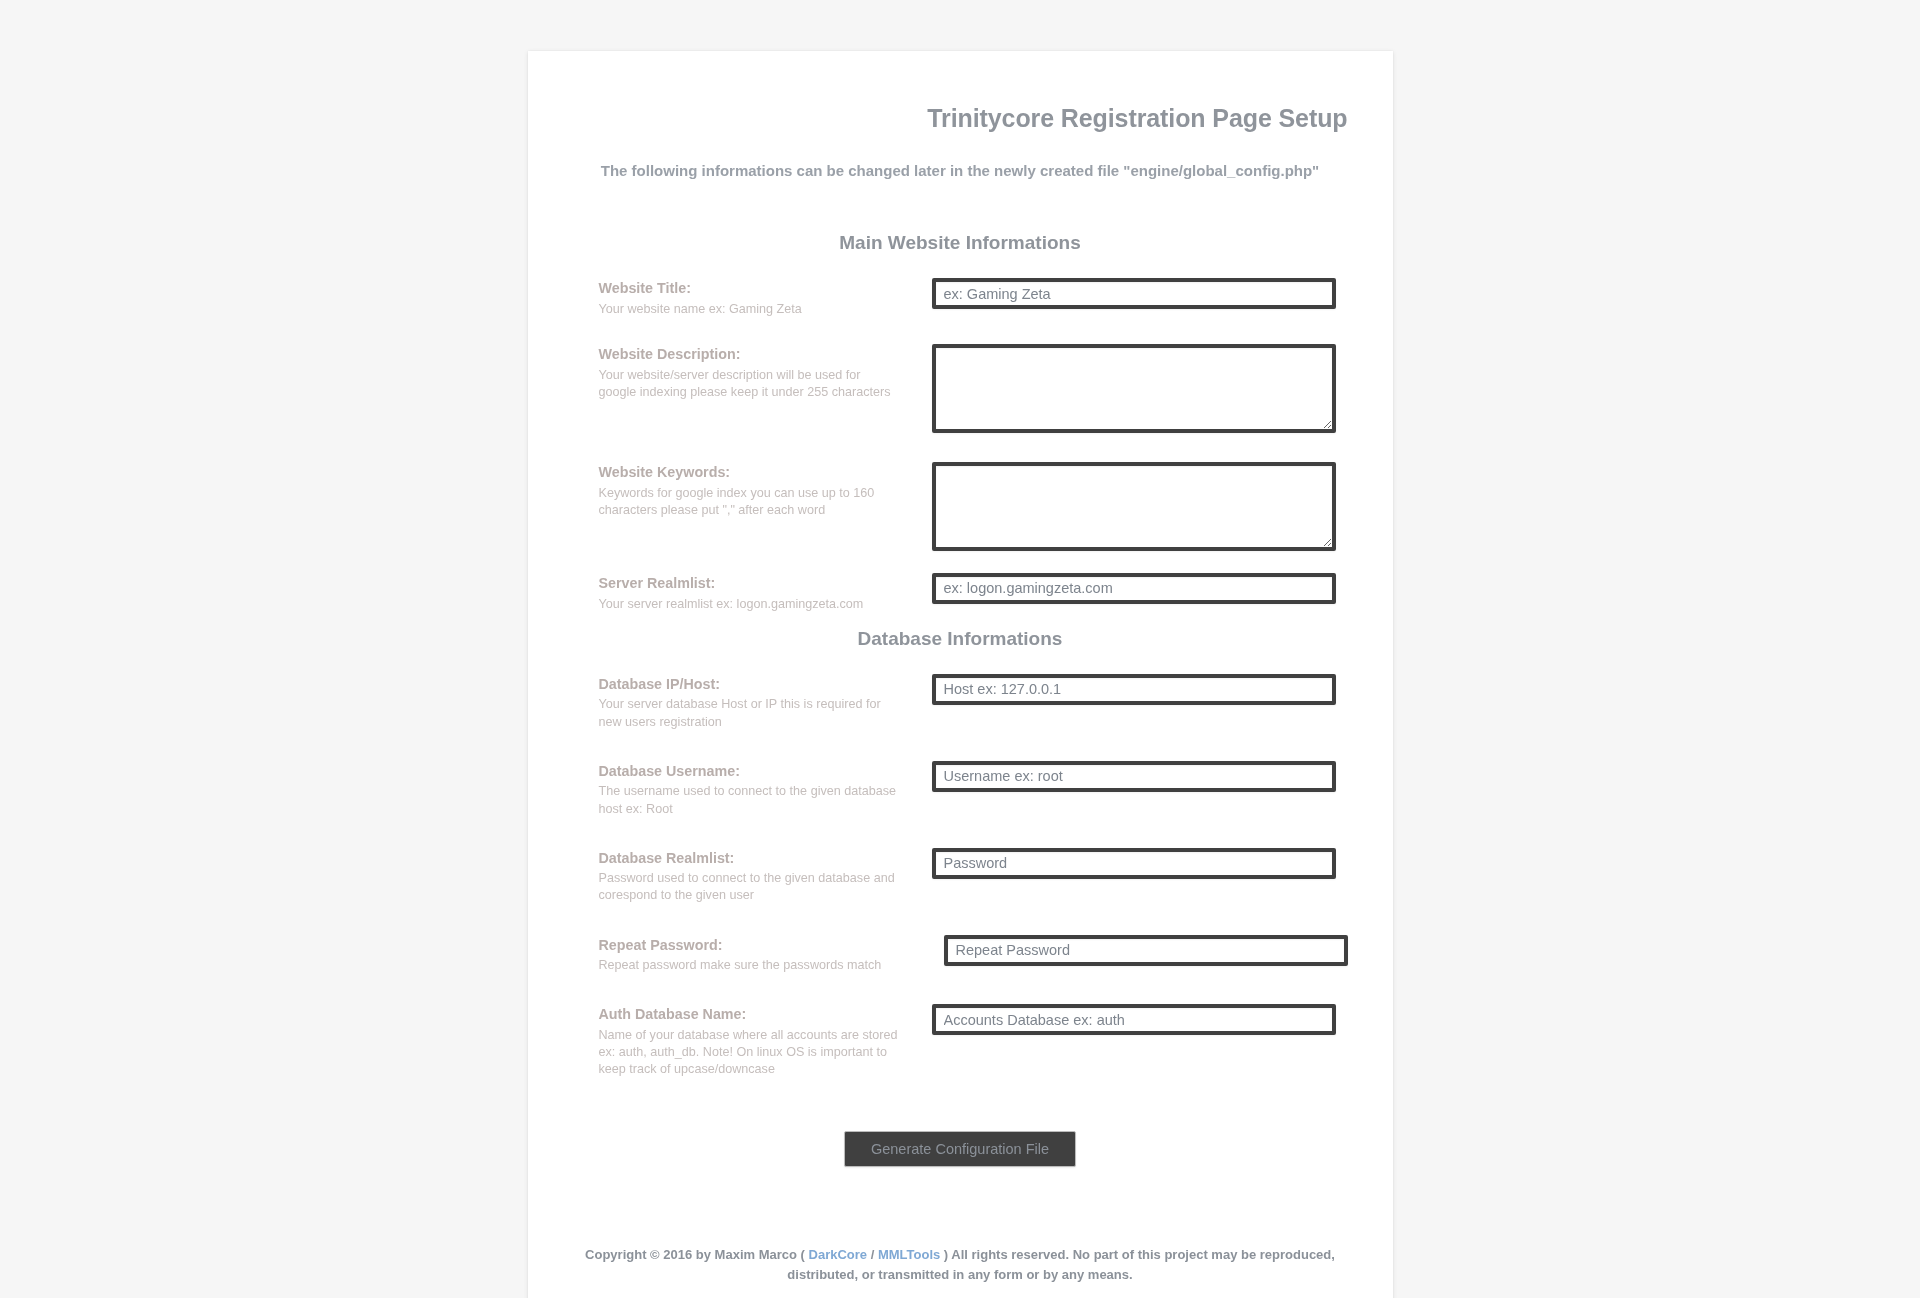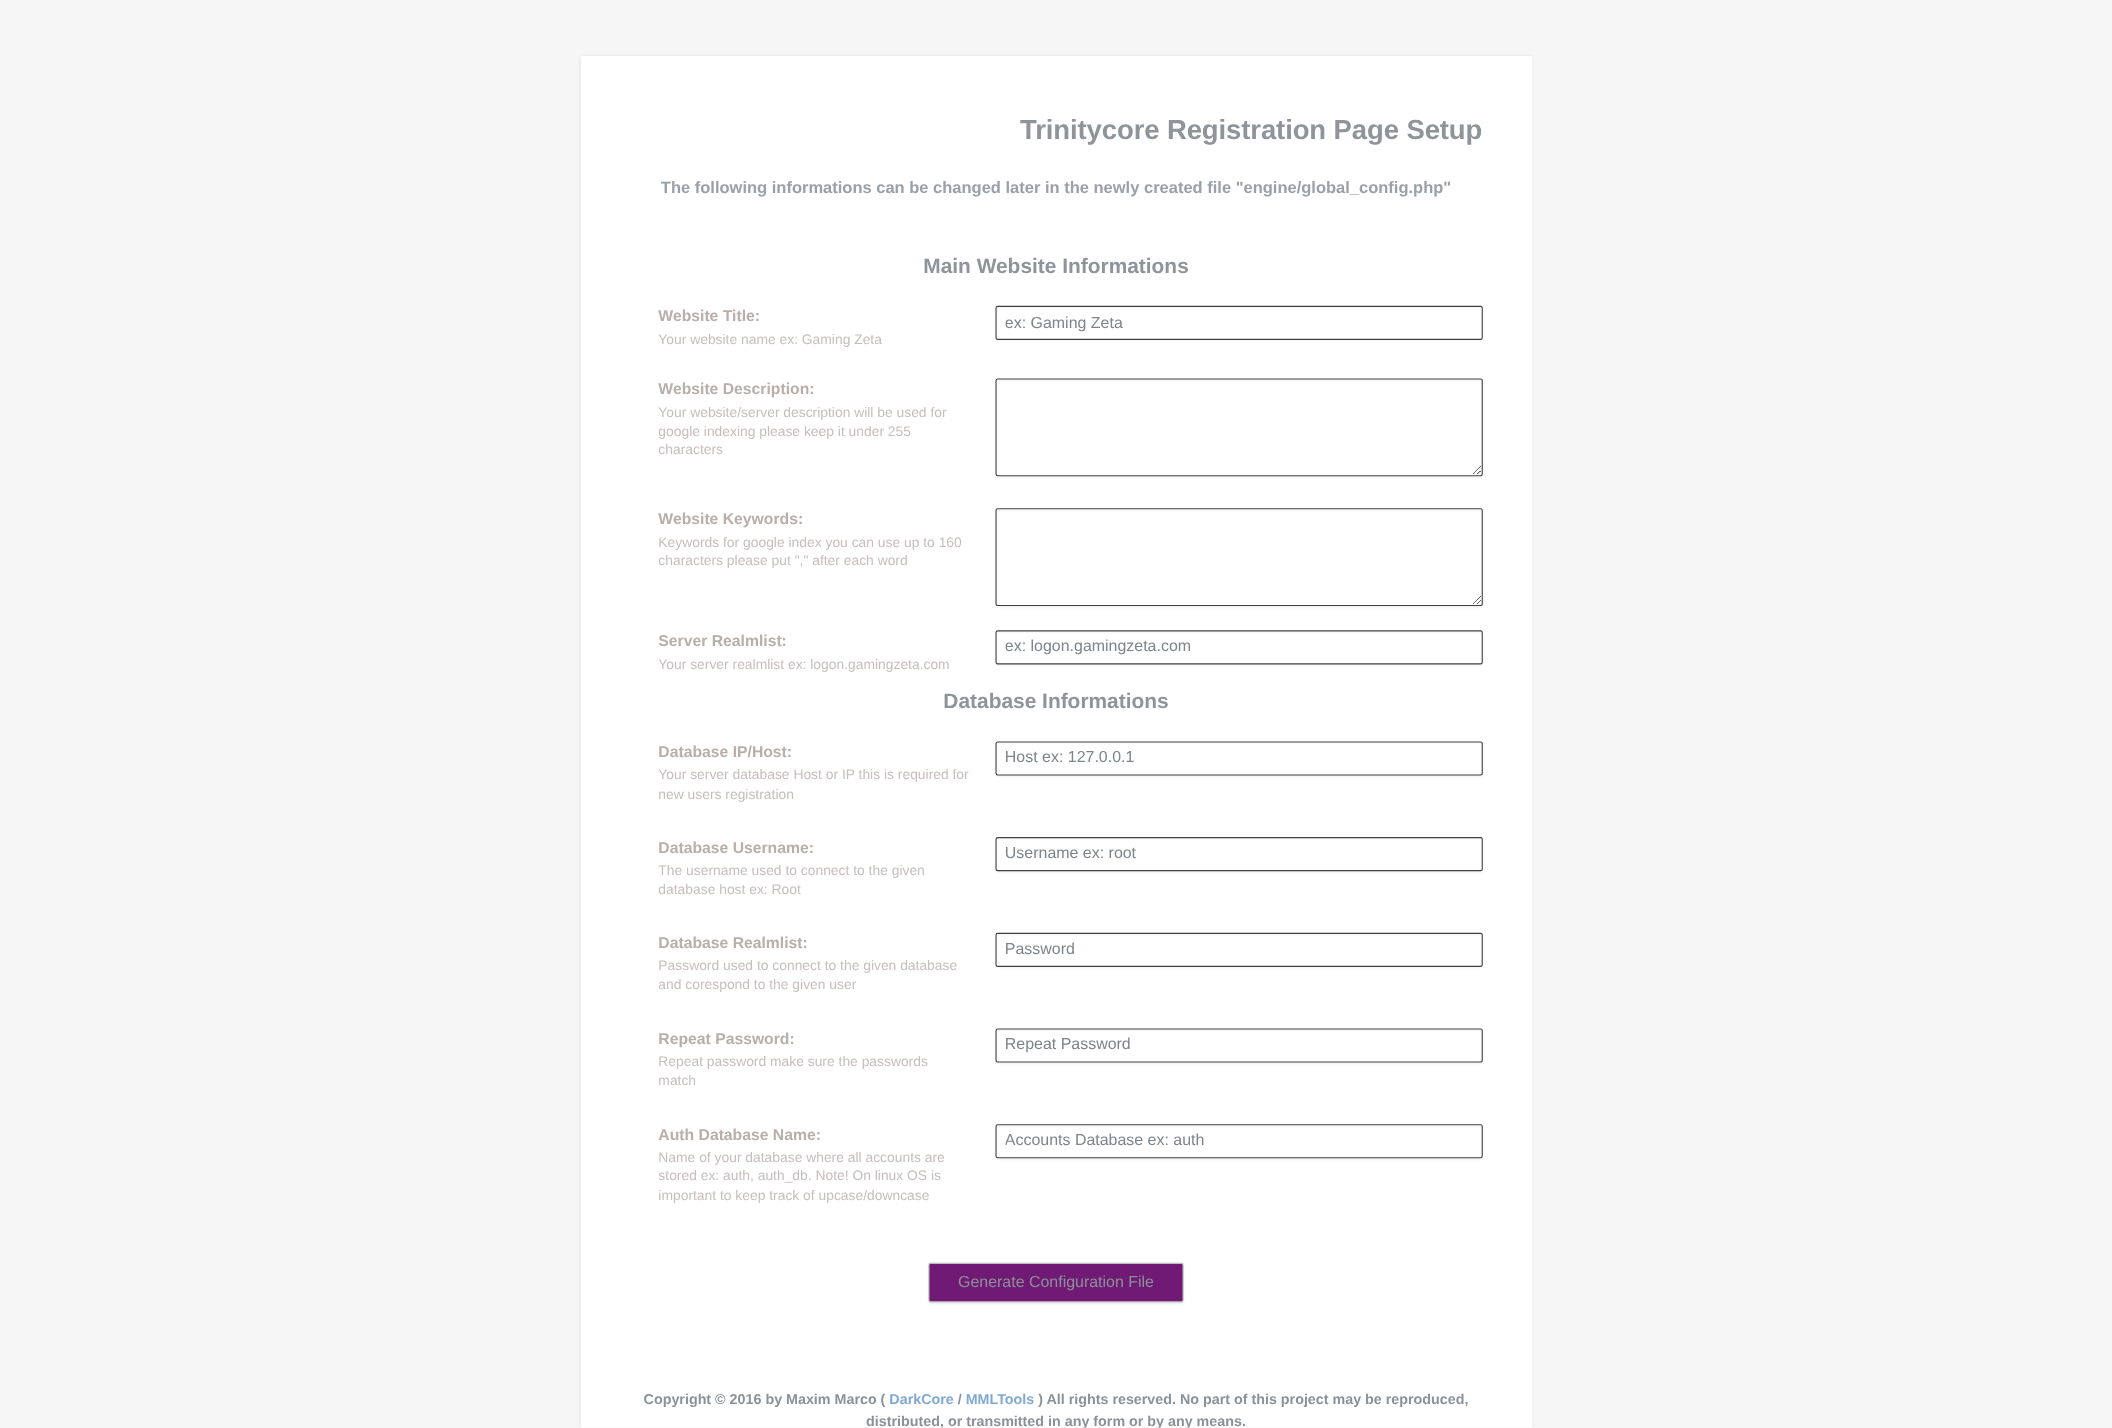--- a/index.html
+++ b/index.html
@@ -77,26 +77,26 @@
     font-size: 12.6px;
     color: #c5bebc;
     line-height: 1.36;
     margin: 2px 0 0 0;
     max-width: 302px;
   }
   .row-field { flex: 1; padding-left: 1px; }
 
   input.txt, textarea.txt {
     display: block;
-    width: 443px;
+    width: 404px;
     font-family: "Liberation Sans", sans-serif;
     font-size: 14.5px;
     color: #51555c;
     background: #ffffff;
-    border: 1px solid #404040;
+    border: 4px solid #404040;
     border-radius: 2px;
     padding: 6px 8px;
     outline: none;
     box-shadow: 0 1px 2px rgba(0,0,0,0.06) inset, 0 1px 2px rgba(0,0,0,0.05);
   }
   input.txt { height: 31px; }
   input.txt::placeholder, textarea.txt::placeholder {
     color: #7d848d; opacity: 1;
   }
   textarea.txt {
@@ -118,21 +118,21 @@
 
   
   .submit-wrap {
     text-align: center;
     margin-top: 52px;
   }
   .submit-btn {
     font-family: "Liberation Sans", sans-serif;
     font-size: 14.5px;
     color: #8b9199;
-    background: #701a75;
+    background: #404040;
     border: 1px solid #bcbcbc;
     border-radius: 2px;
     padding: 9px 17px;
     min-width: 232px;
     cursor: pointer;
     box-shadow: 0 1px 2px rgba(0,0,0,0.07);
   }
 
   
   .footer {

